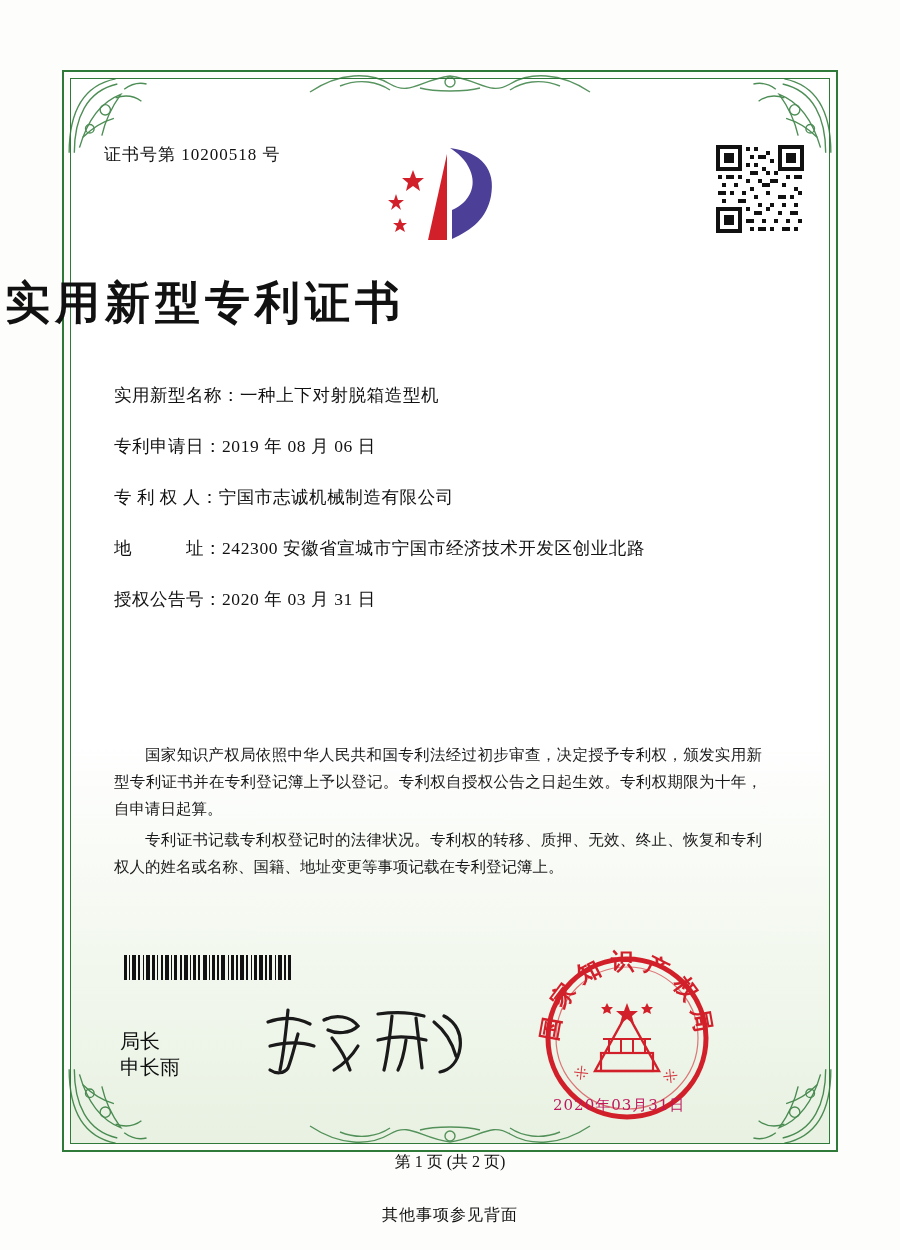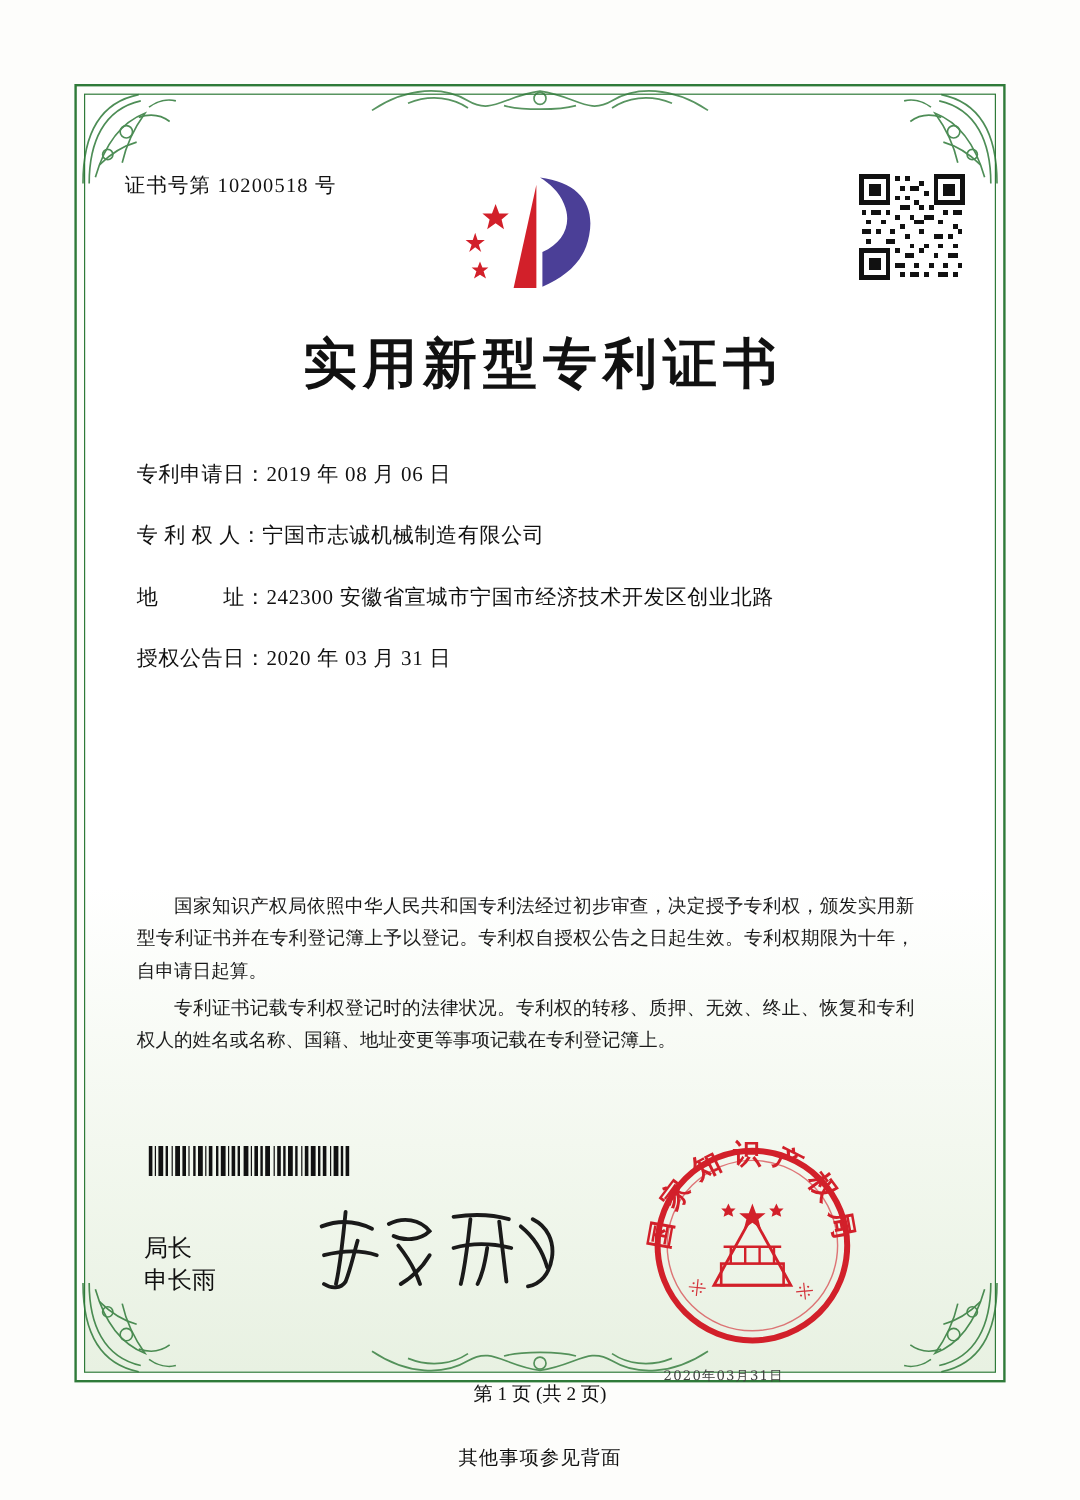--- a/index.html
+++ b/index.html
@@ -87,21 +87,20 @@
     width: 92px;
     height: 92px;
   }
   .qr svg { display:block; }
 
   .title {
     position: absolute;
     left: 5px;
     right: 0;
     top: 273px;
-    text-align: center;
     font-size: 45px;
     font-weight: bold;
     letter-spacing: 5px;
     color: #111;
     font-family: "DejaVu Serif", "Liberation Serif", serif;
   }
 
   
   .fields {
     position: absolute;
@@ -180,25 +179,24 @@
     position: absolute;
     left: 536px;
     top: 947px;
     width: 182px;
     height: 182px;
   }
   .seal-date {
     position: absolute;
     left: 553px;
     top: 1096px;
-    font-size: 11px;
-    color: #404040;
+    font-size: 15px;
+    color: #be185d;
     letter-spacing: 1px;
     font-family: "DejaVu Serif", "Liberation Serif", serif;
-    margin-top: 43px;
   }
 
   
   .page-num {
     position: absolute;
     left: 0;
     right: 0;
     top: 1152px;
     text-align: center;
     font-size: 16px;
@@ -392,33 +390,37 @@
         <rect x="34" y="42" width="4" height="2"></rect>
           <rect x="40" y="42" width="2" height="2"></rect>
       </g>
     </svg>
   </div>
 
   <div class="title">实用新型专利证书</div>
 
   <div class="fields">
     <div class="field-row">
+      <span class="field-label">实用新型名称：</span>
+      <span class="field-value">一种上下对射脱箱造型机</span>
+    </div>
+    <div class="field-row">
       <span class="field-label">专利申请日：</span>
       <span class="field-value">2019 年 08 月 06 日</span>
     </div>
     <div class="field-row">
       <span class="field-label">专 利 权 人：</span>
       <span class="field-value">宁国市志诚机械制造有限公司</span>
     </div>
     <div class="field-row">
       <span class="field-label">地　　　址：</span>
       <span class="field-value">242300 安徽省宣城市宁国市经济技术开发区创业北路</span>
     </div>
     <div class="field-row two-col">
-      <span class="field-label">授权公告日：</span>
+      <span class="field-label">授权公告号：</span>
       <span class="field-value">2020 年 03 月 31 日</span>
     </div>
   </div>
 
   <div class="para-block">
     <p class="para">国家知识产权局依照中华人民共和国专利法经过初步审查，决定授予专利权，颁发实用新型专利证书并在专利登记簿上予以登记。专利权自授权公告之日起生效。专利权期限为十年，自申请日起算。</p>
     <p class="para">专利证书记载专利权登记时的法律状况。专利权的转移、质押、无效、终止、恢复和专利权人的姓名或名称、国籍、地址变更等事项记载在专利登记簿上。</p>
   </div>
 
   <div class="barcode">

